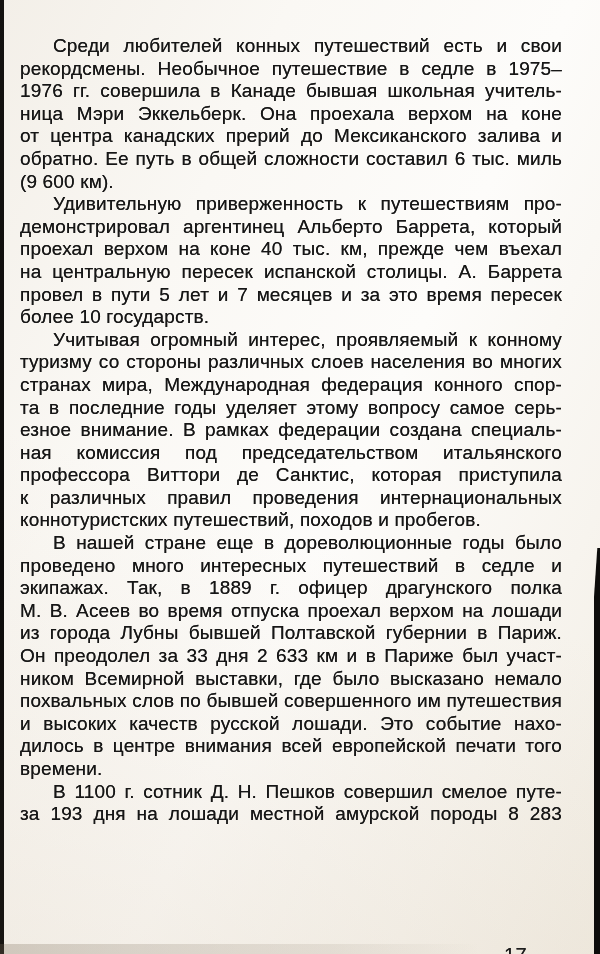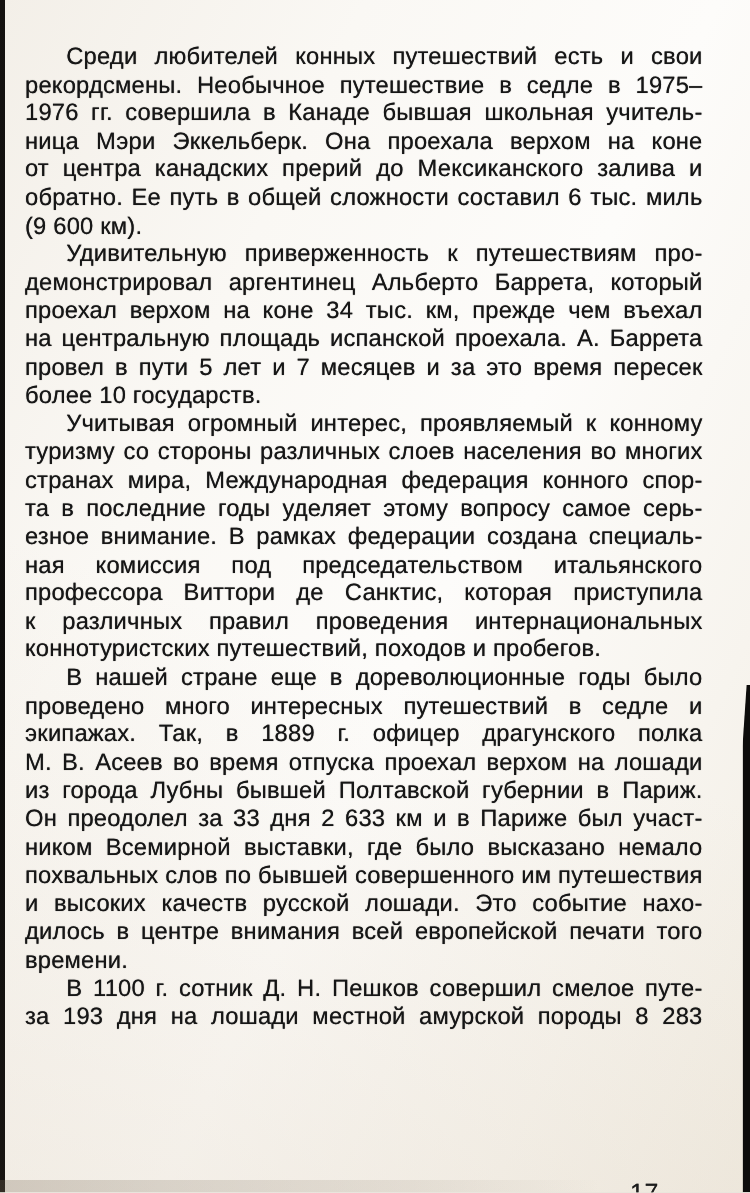--- a/index.html
+++ b/index.html
@@ -81,22 +81,22 @@
         <div class="line">рекордсмены. Необычное путешествие в седле в 1975–</div>
         <div class="line">1976 гг. совершила в Канаде бывшая школьная учитель-</div>
         <div class="line">ница Мэри Эккельберк. Она проехала верхом на коне</div>
         <div class="line">от центра канадских прерий до Мексиканского залива и</div>
         <div class="line">обратно. Ее путь в общей сложности составил 6 тыс. миль</div>
         <div class="line last">(9 600 км).</div>
       </div>
       <div class="para">
         <div class="line first">Удивительную приверженность к путешествиям про-</div>
         <div class="line">демонстрировал аргентинец Альберто Баррета, который</div>
-        <div class="line">проехал верхом на коне 34 тыс. км, прежде чем въехал</div>
-        <div class="line">на центральную площадь испанской проехала. А. Баррета</div>
+        <div class="line">проехал верхом на коне 40 тыс. км, прежде чем въехал</div>
+        <div class="line">на центральную пересек испанской столицы. А. Баррета</div>
         <div class="line">провел в пути 5 лет и 7 месяцев и за это время пересек</div>
         <div class="line last">более 10 государств.</div>
       </div>
       <div class="para">
         <div class="line first">Учитывая огромный интерес, проявляемый к конному</div>
         <div class="line">туризму со стороны различных слоев населения во многих</div>
         <div class="line">странах мира, Международная федерация конного спор-</div>
         <div class="line">та в последние годы уделяет этому вопросу самое серь-</div>
         <div class="line">езное внимание. В рамках федерации создана специаль-</div>
         <div class="line">ная комиссия под председательством итальянского</div>

